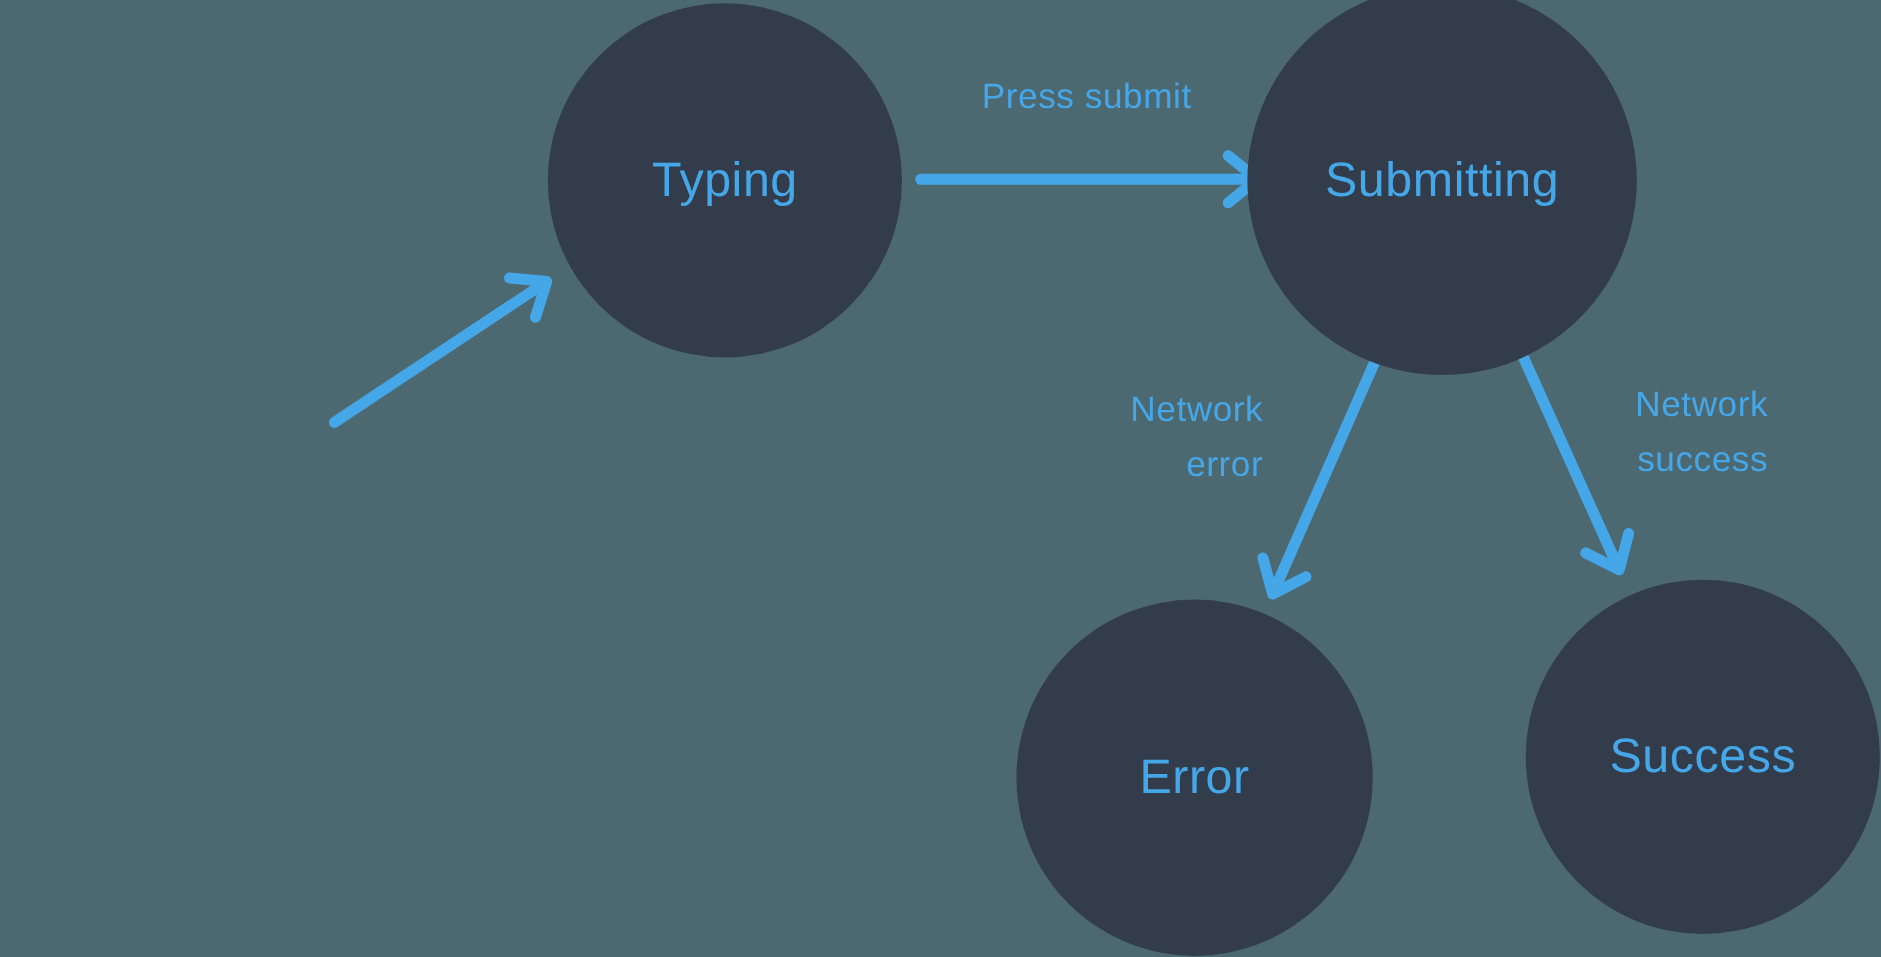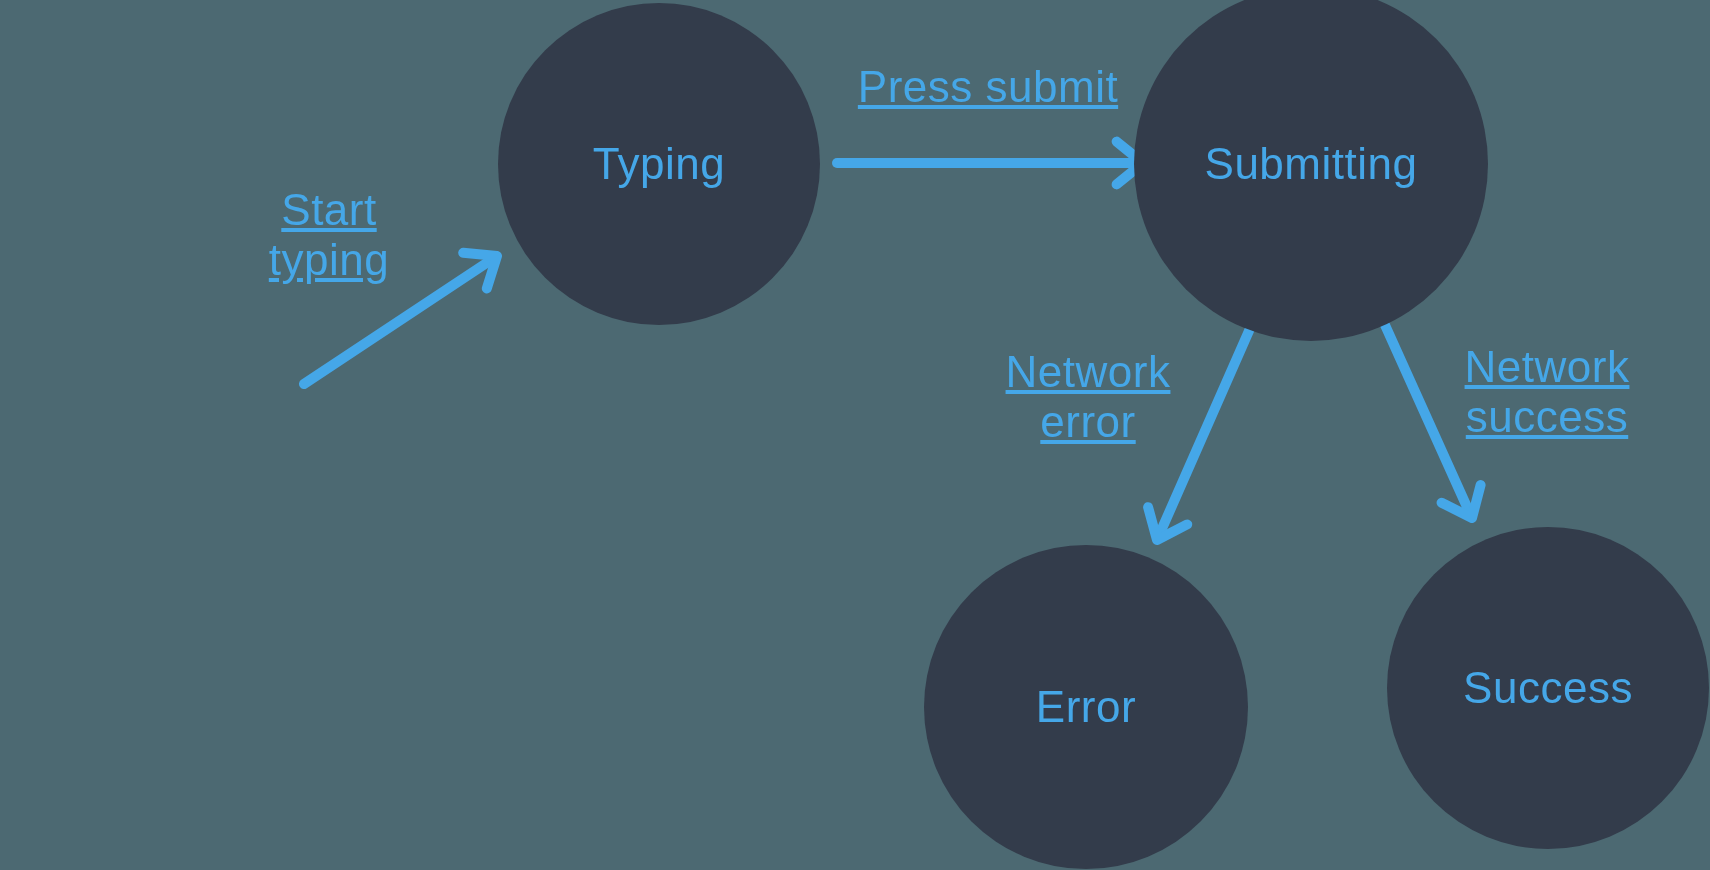--- a/index.html
+++ b/index.html
@@ -34,27 +34,26 @@
   }
   .node .node-label {
     color: var(--accent, #45A7E8);
     font-size: 44px;
     letter-spacing: 0.5px;
     white-space: nowrap;
   }
   .edge-label {
     position: absolute;
     transform: translate(-50%, -50%);
-    text-align: center;
+    text-align: right;
     color: var(--accent, #45A7E8);
-    font-size: 44px;
+    font-size: 32px;
     line-height: 50px;
     letter-spacing: 0.5px;
     white-space: nowrap;
-    text-decoration: underline;
   }
   .edge-label .line { display: block; }
 </style>
 </head>
 <body>
 
 <div class="stage">
 
   <svg class="edges-layer" width="1710" height="870" viewBox="0 0 1710 870" xmlns="http://www.w3.org/2000/svg">
       <g fill="none" stroke="#45A7E8" stroke-width="10" stroke-linecap="round" stroke-linejoin="round">
@@ -85,24 +84,20 @@
   </div>
 
   <div class="node" style="left: 924px; top: 545px; width: 324px; height: 324px;">
     <span class="node-label">Error</span>
   </div>
 
   <div class="node" style="left: 1387px; top: 527px; width: 322px; height: 322px;">
     <span class="node-label">Success</span>
   </div>
 
-  <div class="edge-label" style="left: 329px; top: 235px;">
-    <span class="line">Start</span>
-    <span class="line">typing</span>
-  </div>
 
   <div class="edge-label" style="left: 988px; top: 87px;">
     <span class="line">Press submit</span>
   </div>
 
   <div class="edge-label" style="left: 1088px; top: 397px;">
     <span class="line">Network</span>
     <span class="line">error</span>
   </div>
 

